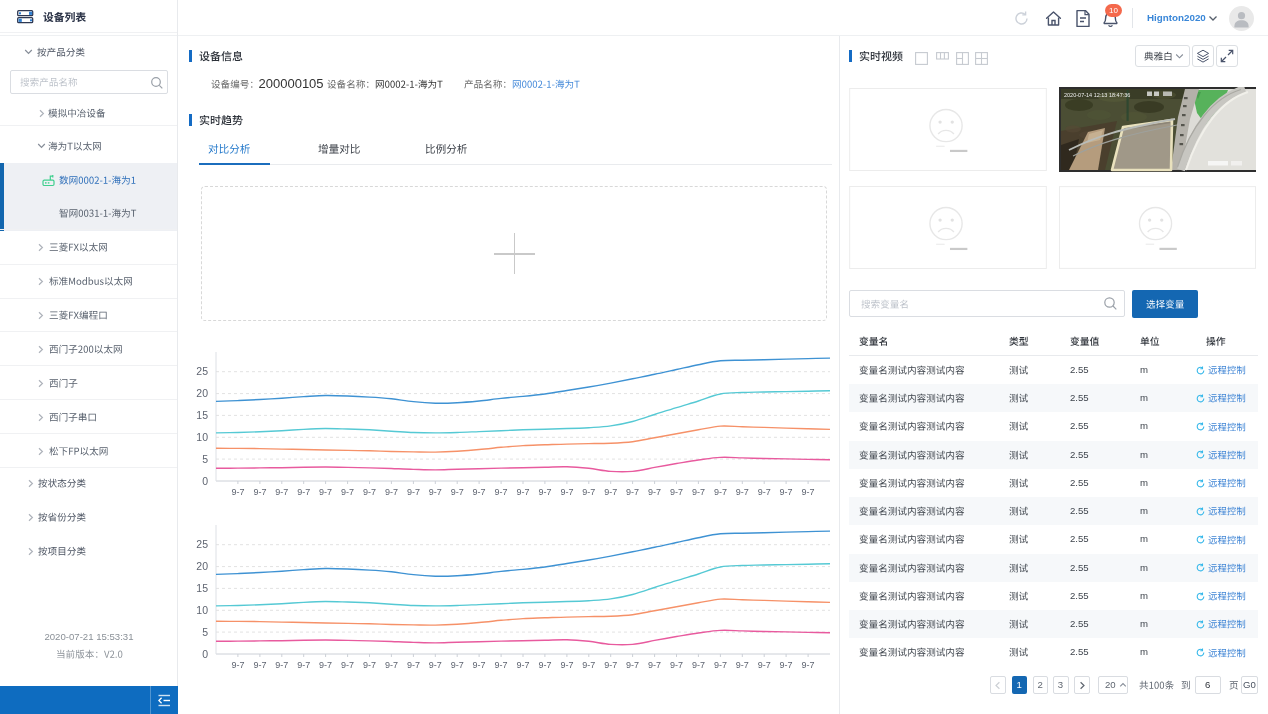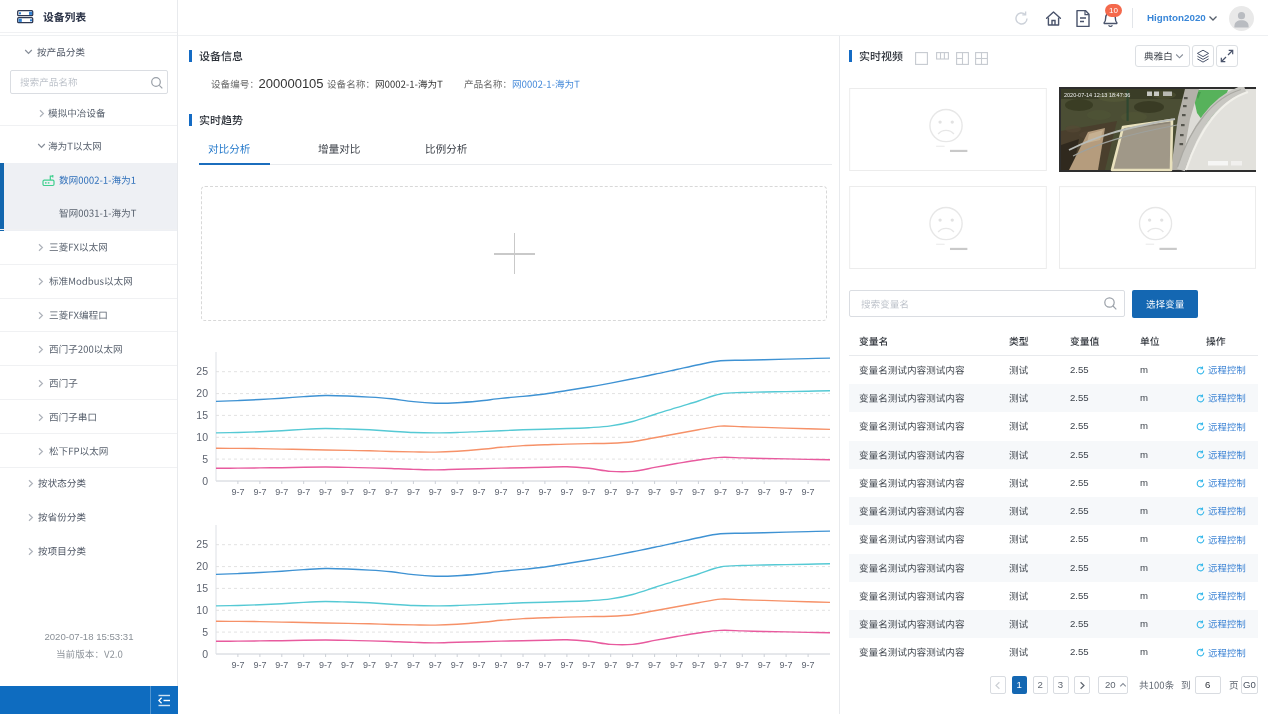--- a/index.html
+++ b/index.html
@@ -397,21 +397,21 @@
   </svg>
 <svg style="position:absolute;left:38px;top:543.6px;overflow:visible" width="49" height="15">
     <g transform="translate(0 10.75) scale(0.0096)" fill="#4a5260">
       <use href="#r6309" x="0.0"></use>
       <use href="#r9879" x="1000.0"></use>
       <use href="#r76ee" x="2000.0"></use>
       <use href="#r5206" x="3000.0"></use>
       <use href="#r7c7b" x="4000.0"></use>
     </g>
   </svg>
-<div style="position:absolute;left:89px;transform:translateX(-50%);top:630.3px;font-size:9.6px;line-height:14.4px;color:#8a9097;font-weight:normal;white-space:nowrap;font-family:'Liberation Sans',sans-serif">2020-07-18 15:53:31</div>
+<div style="position:absolute;left:89px;transform:translateX(-50%);top:630.3px;font-size:9.6px;line-height:14.4px;color:#8a9097;font-weight:normal;white-space:nowrap;font-family:'Liberation Sans',sans-serif">2020-07-21 15:53:31</div>
 <svg style="position:absolute;left:55.6px;top:646.8px;overflow:visible" width="68" height="15">
     <g transform="translate(0 10.75) scale(0.0096)" fill="#8a9097">
       <use href="#r5f53" x="0.0"></use>
       <use href="#r524d" x="1000.0"></use>
       <use href="#r7248" x="2000.0"></use>
       <use href="#r672c" x="3000.0"></use>
       <use href="#rff1a" x="4000.0"></use>
       <use href="#r56" x="5000.0"></use>
       <use href="#r32" x="5575.0"></use>
       <use href="#r2e" x="6130.0"></use>

